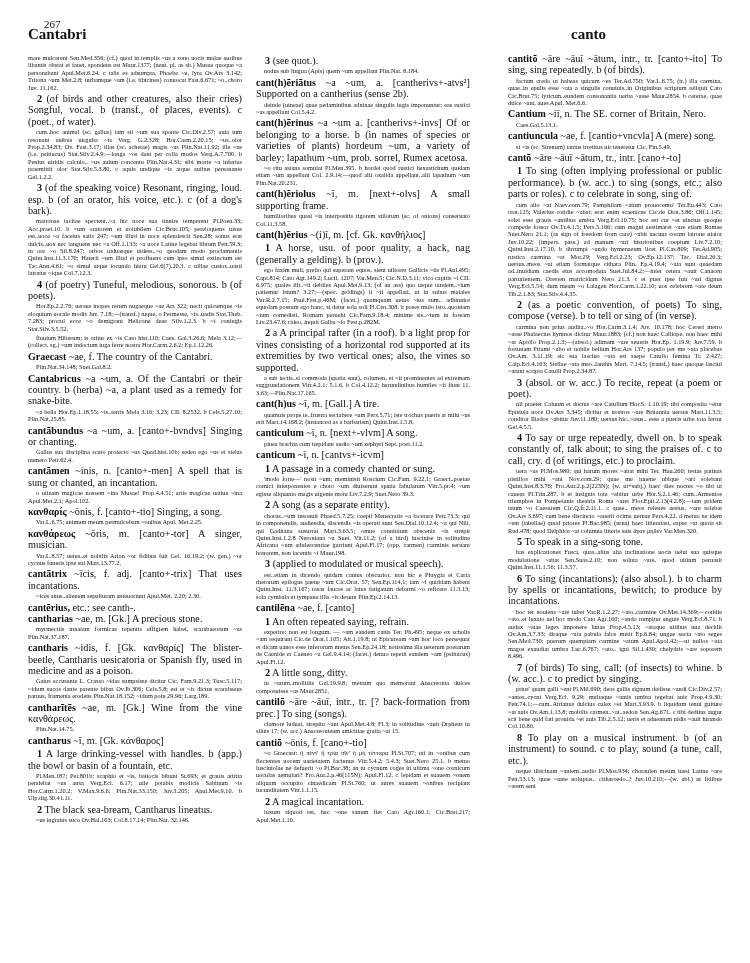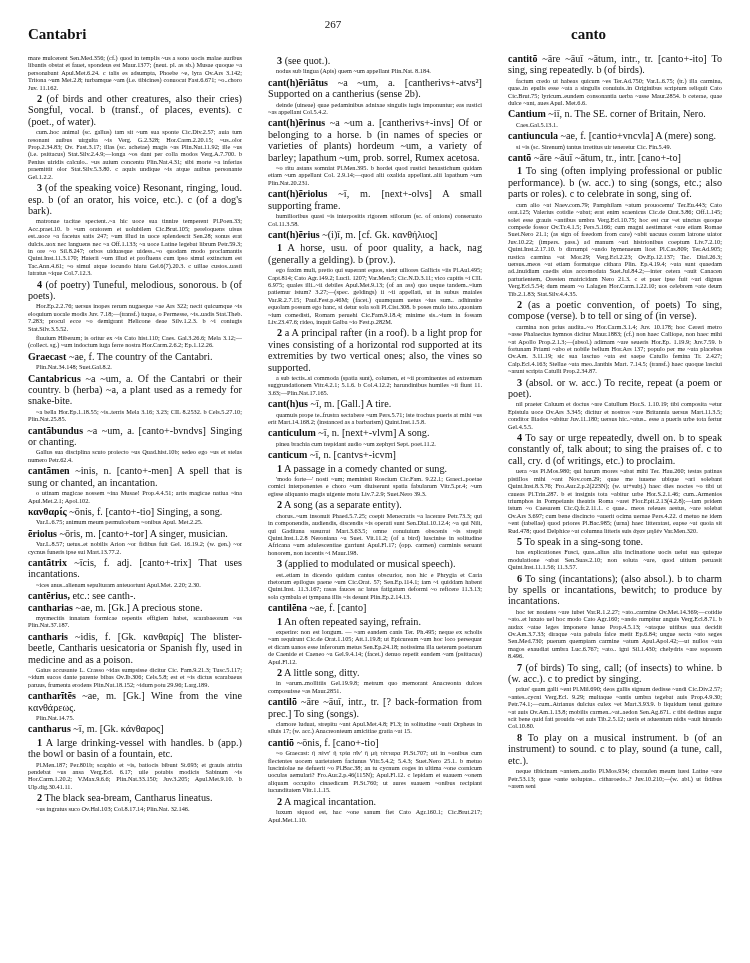--- a/index.html
+++ b/index.html
@@ -1,25 +1,25 @@
 <!DOCTYPE html>
 <html><head>
 <meta charset="utf-8">
 <style>
   html,body{margin:0;padding:0;background:#fff;}
   body{width:750px;height:963px;overflow:hidden;font-family:"Liberation Serif","DejaVu Serif",serif;color:#111;}
   .page{position:relative;width:650px;height:963px;}
   .header{position:absolute;top:26px;left:28px;right:28px;height:22px;}
   .hd-left{position:absolute;left:0;top:0;font-weight:bold;font-size:15px;}
-  .hd-center{position:absolute;left:16px;right:0;top:-8px;text-align:center;font-size:11px;}
+  .hd-center{position:absolute;left:16px;right:0;top:-8px;font-size:11px;}
   .hd-right{position:absolute;right:16px;top:0;font-weight:bold;font-size:15px;}
   .cols{position:absolute;top:53px;left:28px;width:694px;height:905px;}
   .col{position:absolute;top:0;height:905px;overflow:hidden;}
   .c1{left:0;width:214px;}
-  .c2{left:240px;width:214px;}
+  .c2{left:228px;width:214px;}
   .c3{left:480px;width:214px;}
   .entry{margin:0 0 5px 0;}
   .def{font-size:10.2px;line-height:11.4px;text-align:justify;margin:0;}
   .def .hw{font-weight:bold;font-size:10px;}
   .sense{font-size:10.2px;line-height:11.4px;text-align:justify;margin:2px 0 0 0;text-indent:9px;}
   .sense .num{font-weight:bold;}
   .quot{font-size:6.3px;line-height:7.4px;text-align:justify;margin:1px 0 2px 0;text-indent:8px;}
   .quot.cont{text-indent:0;}
 </style>
 </head>
@@ -45,21 +45,21 @@
         <p class="def entry"><span class="hw">Graecast</span><span> ~ae, f. The country of the Cantabri.</span></p>
         <p class="quot">Plin.Nat.34.148; Suet.Gal.8.2.</p>
         <p class="def entry"><span class="hw">Cantabricus</span><span> ~a ~um, a. Of the Cantabri or their country. b (herba) ~a, a plant used as a remedy for snake-bite.</span></p>
         <p class="quot">~a bella Hor.Ep.1.18.55; ~is..terris Mela 3.16; 3.23; CIL 8.2532. b Cels.5.27.10; Plin.Nat.25.85.</p>
         <p class="def entry"><span class="hw">cantābundus</span><span> ~a ~um, a. [canto+-bvndvs] Singing or chanting.</span></p>
         <p class="quot">Gallus sua disciplina scuto proiecto ~us Quad.hist.10b; sedeo ego ~us et stelas numero Petr.62.4.</p>
         <p class="def entry"><span class="hw">cantāmen</span><span> ~inis, n. [canto+-men] A spell that is sung or chanted, an incantation.</span></p>
         <p class="quot">o utinam magicae nossem ~ina Musae! Prop.4.4.51; artis magicae natiua ~ina Apul.Met.2.1; Apol.102.</p>
         <p class="def entry"><span class="hw">κανθαρίς</span><span> ~ōnis, f. [canto+-tio] Singing, a song.</span></p>
         <p class="quot">Var.L.6.75; animum meum permulcebam ~onibus Apul. Met.2.25.</p>
-        <p class="def entry"><span class="hw">ēriolus</span><span> ~ōris, m. [canto+-tor] A singer, musician.</span></p>
+        <p class="def entry"><span class="hw">κανθάρεως</span><span> ~ōris, m. [canto+-tor] A singer, musician.</span></p>
         <p class="quot">Var.L.8.57; uetus..et nobilis Arion ~or fidibus fuit Gel. 16.19.2; (w. gen.) ~or cycnus funeris ipse sui Mart.13.77.2.</p>
         <p class="def entry"><span class="hw">cantātrix</span><span> ~īcis, f. adj. [canto+-trix] That uses incantations.</span></p>
         <p class="quot">~ices anus..alienam sepulturam anteuortunt Apul.Met. 2.20; 2.30.</p>
         <p class="def entry"><span class="hw">cantērius,</span><span> etc.: see canth-.</span></p>
         <p class="def entry"><span class="hw">cantharias</span><span> ~ae, m. [Gk.] A precious stone.</span></p>
         <p class="quot">myrmecitis innatam formicae repentis effigiem habet, scarabaeorum ~as Plin.Nat.37.187.</p>
         <p class="def entry"><span class="hw">cantharis</span><span> ~idis, f. [Gk. κανθαρίς] The blister-beetle, Cantharis uesicatoria or Spanish fly, used in medicine and as a poison.</span></p>
         <p class="quot">Gaius accusante L. Crasso ~idas sumpsisse dicitur Cic. Fam.9.21.3; Tusc.5.117; ~idum sucos dante parente bibas Ov.Ib.306; Cels.5.8; est et ~is dictus scarabaeus paruus, frumenta erodens Plin.Nat.18.152; ~idum potu 29.96; Larg.189.</p>
         <p class="def entry"><span class="hw">cantharītēs</span><span> ~ae, m. [Gk.] Wine from the vine κανθάρεως.</span></p>
         <p class="quot">Plin.Nat.14.75.</p>

